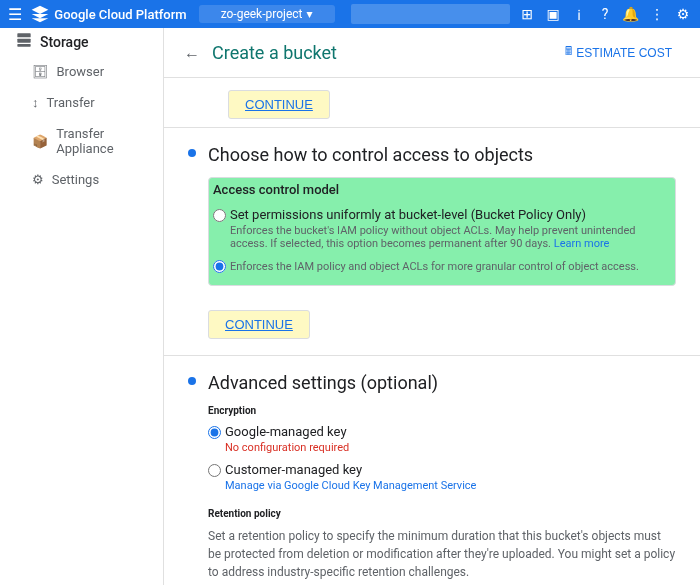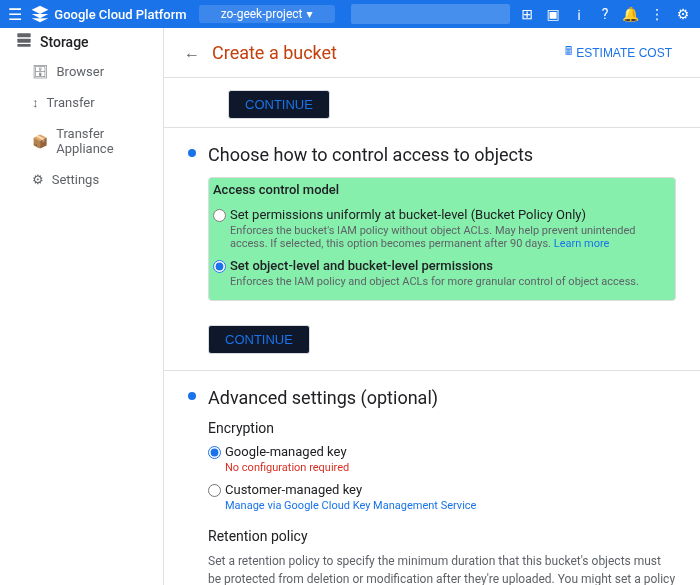--- a/index.html
+++ b/index.html
@@ -85,21 +85,21 @@
     .page-header {
       background: white;
       padding: 10px 20px;
       display: flex;
       align-items: center;
       gap: 12px;
       border-bottom: 1px solid #e0e0e0;
       position: sticky; top: 0; z-index: 10;
     }
     .page-header-back { color: #5f6368; cursor: pointer; font-size: 16px; }
-    .page-title { font-size: 18px; font-weight: 400; color: #c2410c; flex: 1; }
+    .page-title { font-size: 18px; font-weight: 400; color: #0f766e; flex: 1; }
     .estimate-cost-btn {
       display: flex; align-items: center; gap: 4px;
       color: #1a73e8; font-size: 12px; cursor: pointer;
       border: none; background: none; padding: 4px 8px;
     }
 
     
     .content-area {
       padding: 0 0 20px 0;
       background: white;
@@ -164,39 +164,40 @@
     .radio-sublabel {
       font-size: 11px;
       color: #5f6368;
       margin-top: 2px;
     }
     .radio-sublabel a { color: #1a73e8; text-decoration: none; }
 
     
     .btn-continue {
       border: 1px solid #dadce0;
-      background: #0f172a;
+      background: #fef9c3;
       color: #1a73e8;
       font-size: 13px;
       font-weight: 500;
       padding: 6px 16px;
       border-radius: 3px;
       cursor: pointer;
       margin-left: 20px;
       margin-top: 4px;
+      text-decoration: underline;
     }
 
     
     .sub-section {
       margin-left: 20px;
       margin-bottom: 16px;
     }
     .sub-section-title {
-      font-size: 14px;
-      font-weight: 400;
+      font-size: 10px;
+      font-weight: 700;
       color: #202124;
       margin-bottom: 8px;
     }
 
     
     .retention-section { margin-left: 20px; margin-bottom: 16px; }
     .retention-text { font-size: 12px; color: #5f6368; margin-bottom: 8px; line-height: 1.5; }
 
     
     ::-webkit-scrollbar { width: 6px; }
@@ -306,23 +307,20 @@
               <div class="radio-sublabel">
                 <span>Enforces the bucket's IAM policy without object ACLs. May help prevent unintended access. If selected, this option becomes permanent after 90 days.</span>
                 <a href="#">Learn more</a>
               </div>
             </div>
           </div>
 
           <div class="radio-option">
             <input type="radio" name="access_control" id="access2" checked="" style="">
             <div>
-              <label for="access2" class="radio-label">
-                <strong><span>Set object-level and bucket-level permissions</span></strong>
-              </label>
               <div class="radio-sublabel">
                 <span>Enforces the IAM policy and object ACLs for more granular control of object access.</span>
               </div>
             </div>
           </div>
         </div>
 
         <button class="btn-continue">CONTINUE</button>
       </div>
 

